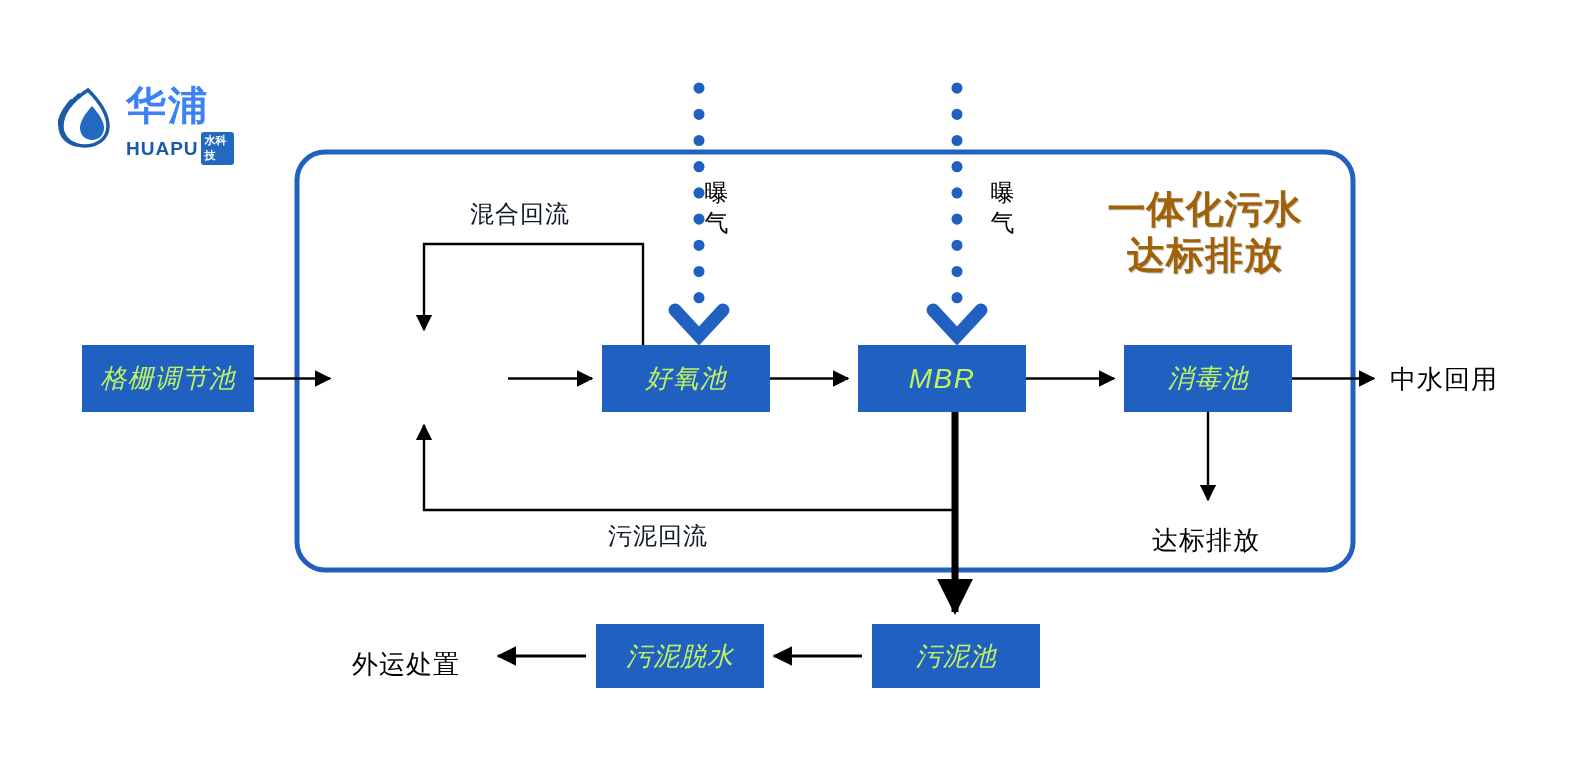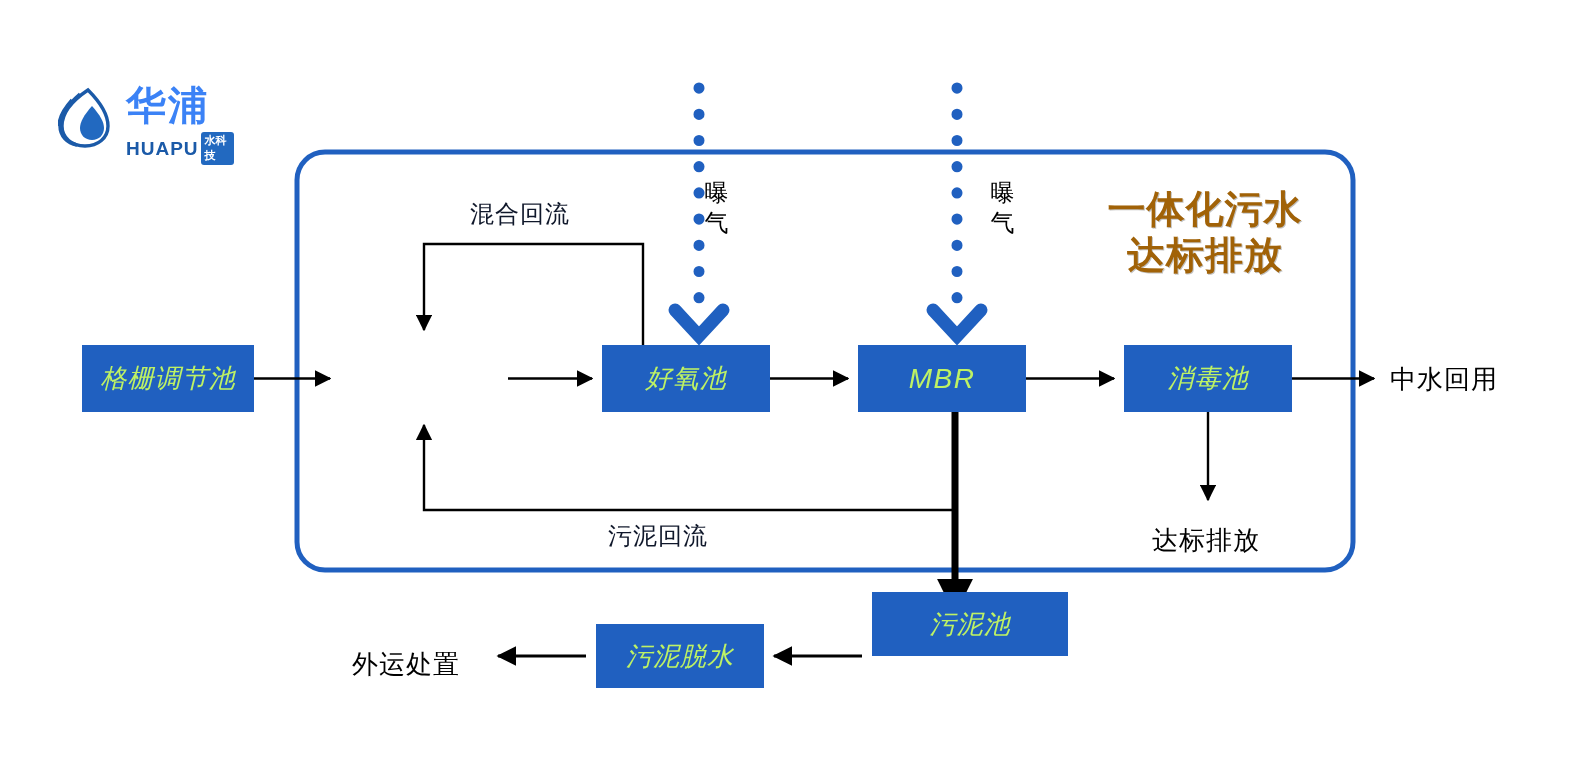--- a/index.html
+++ b/index.html
@@ -209,21 +209,21 @@
 
   <div class="node" style="left:82px; top:345px; width:172px; height:67px;">格栅调节池</div>
 
 
   <div class="node" style="left:602px; top:345px; width:168px; height:67px;">好氧池</div>
 
   <div class="node latin" style="left:858px; top:345px; width:168px; height:67px;text-align:center;">MBR</div>
 
   <div class="node" style="left:1124px; top:345px; width:168px; height:67px;">消毒池</div>
 
-  <div class="node" style="left:872px; top:592px; width:196px; height:64px;">污泥池</div>
+  <div class="node" style="left:872px; top:624px; width:168px; height:64px;">污泥池</div>
 
   <div class="node" style="left:596px; top:624px; width:168px; height:64px;">污泥脱水</div>
 
   <div class="plain" style="left:1390px; top:362px;">中水回用</div>
 
   <div class="plain" style="left:1152px; top:523px;">达标排放</div>
 
   <div class="plain" style="left:352px; top:639px;margin-top:8px;">外运处置</div>
 
   <div class="edge-label" style="left:470px; top:198px;">混合回流</div>

